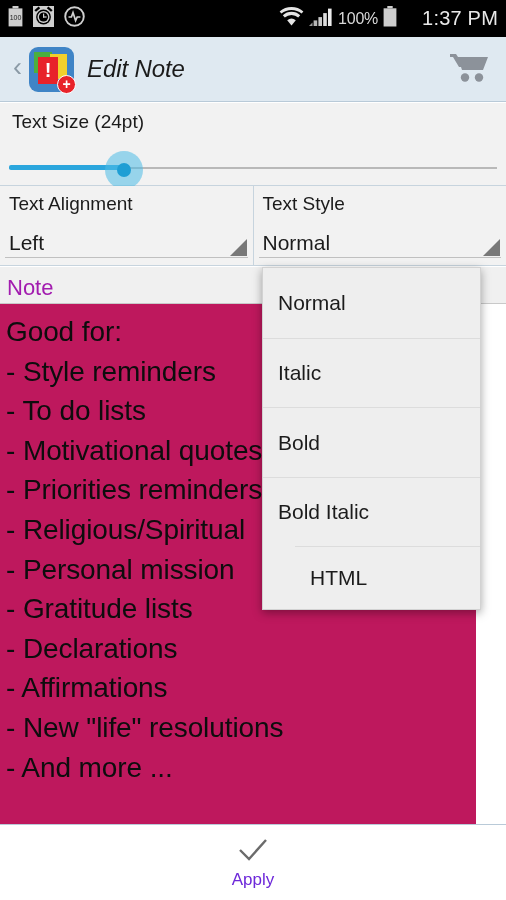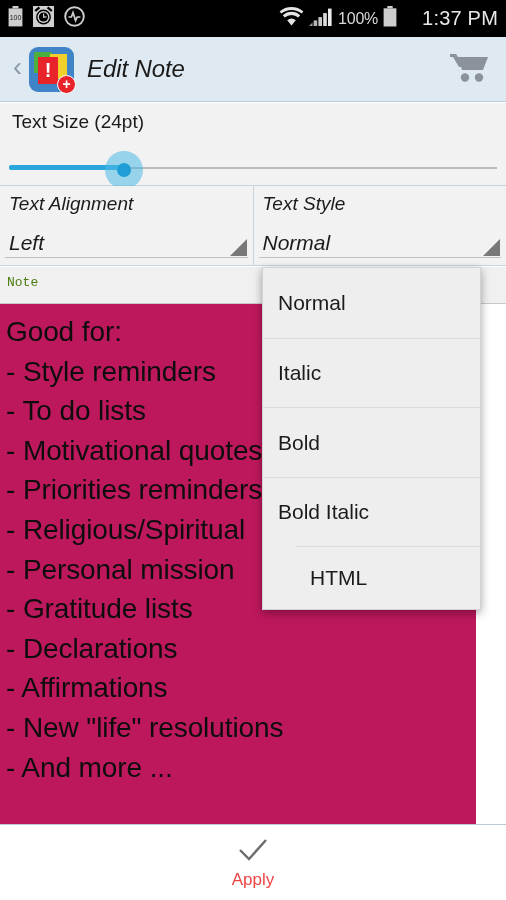--- a/index.html
+++ b/index.html
@@ -95,21 +95,20 @@
   }
   .slider-thumb {
     position:absolute; left:108px; top:12px; width:14px; height:14px;
     border-radius:50%; background:#1e9ed4;
   }
 
   
   .spinrow {
     position:absolute; top:186px; left:0; width:506px; height:80px;
     display:flex;
-    font-style:italic;
   }
   .spinner {
     position:relative; flex:1; background:#f2f2f2;
     border-bottom:1px solid #c7d4de;
   }
   .spinner.left  { border-right:1px solid #c7d4de; }
   .sp-label {
     position:absolute; left:9px; top:7px;
     font-size:19px; color:#1b1b1b;
   }
@@ -129,21 +128,21 @@
   }
 
   
   .note-label-band {
     position:absolute; top:267px; left:0; width:506px; height:37px;
     background:#f0f0f0;
     border-bottom:1px solid #c9c9c9;
   }
   .note-label {
     position:absolute; left:7px; top:8px;
-    font-size:13px; color:#4d7c0f;font-family:Liberation Mono, monospace;
+    font-size:22px; color:#a21caf;
   }
   .note-body {
     position:absolute; top:304px; left:0; width:476px; height:520px;
     background:#be185d;
     padding:8px 6px 0 6px;
     overflow:hidden;
   }
   .note-line {
     font-size:28px; line-height:39.6px; color:#0d0d0d;
     white-space:pre; letter-spacing:-0.1px;
@@ -172,21 +171,21 @@
 
   
   .applybar {
     position:absolute; left:0; bottom:0; width:506px; height:76px;
     background:#ffffff;
     border-top:1px solid #b9cad8;
     display:flex; flex-direction:column;
     align-items:center; justify-content:center;
   }
   .apply-check { margin-bottom:2px; }
-  .apply-text { font-size:17px; color:#ef4444; }
+  .apply-text { font-size:17px; color:#6d28d9; }
 </style>
 </head>
 <body>
 
 <div id="app">
 
   <div class="statusbar">
     <div class="sb-left">
       <span class="sb-ico">
         <svg width="15" height="21" viewBox="0 0 15 21">

